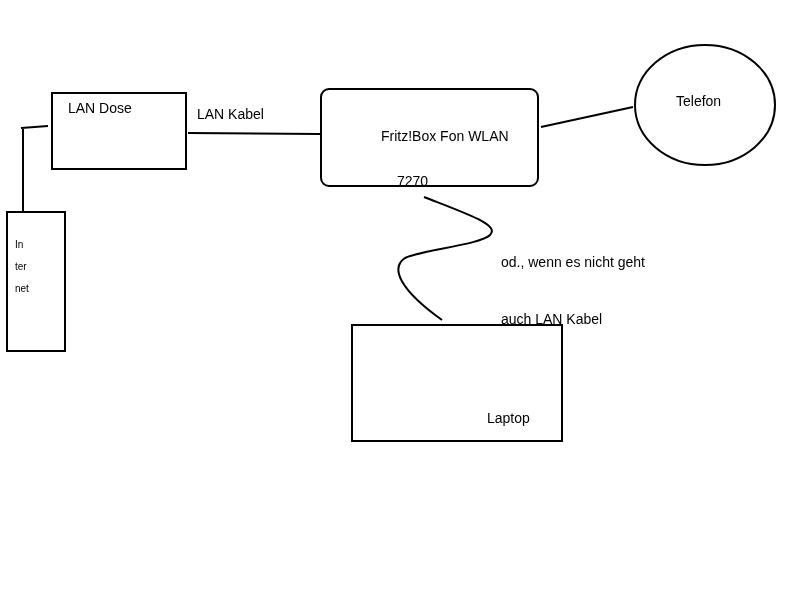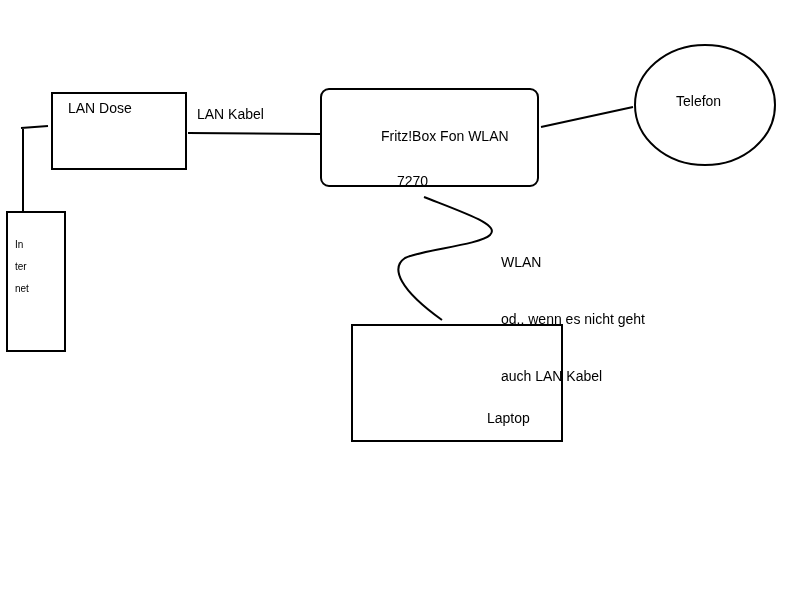--- a/index.html
+++ b/index.html
@@ -34,18 +34,17 @@
 </div>
 
 <div class="lbl" style="left:197px;top:104px;">LAN Kabel</div>
 
 <div class="lbl" style="left:361px;top:126px;margin-left:20px;">Fritz!Box Fon WLAN</div>
 <div class="lbl" style="left:397px;top:145px;margin-top:26px;">7270</div>
 
 <div class="lbl" style="left:676px;top:85px;margin-top:6px;">Telefon</div>
 
 <div style="position:absolute;left:501px;top:215px;font-size:14px;line-height:19px;white-space:pre;">
-  <div>WLAN</div>
   <div>od., wenn es nicht geht</div>
   <div>auch LAN Kabel</div>
 </div>
 
 <div class="lbl" style="left:439px;top:408px;margin-left:48px;">Laptop</div>
 
 </body></html>

